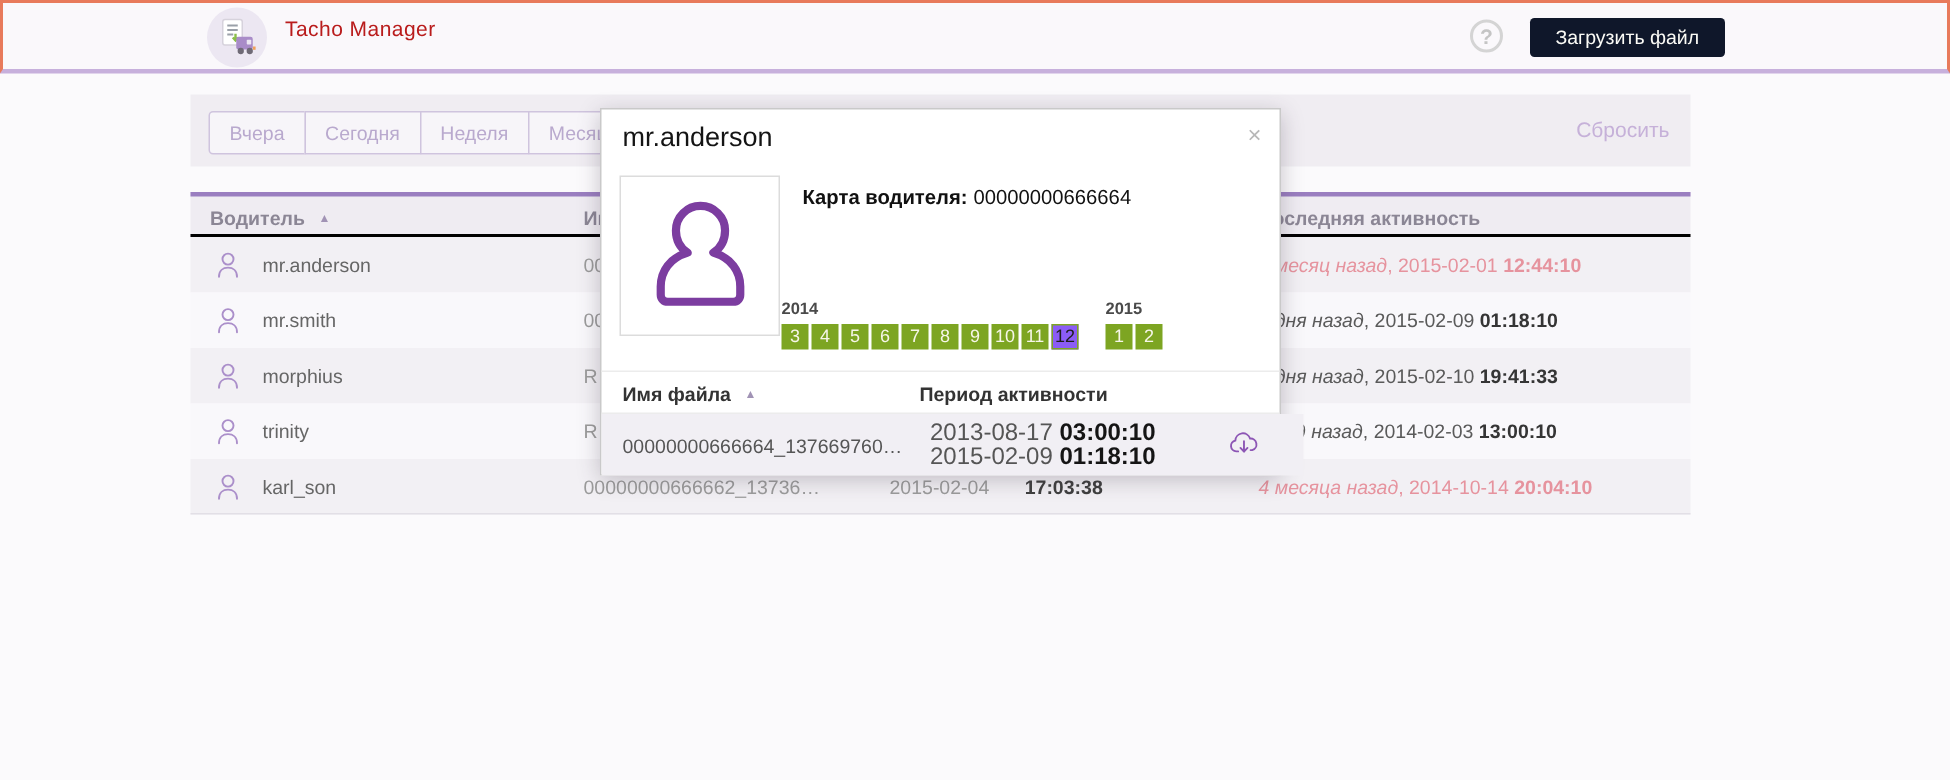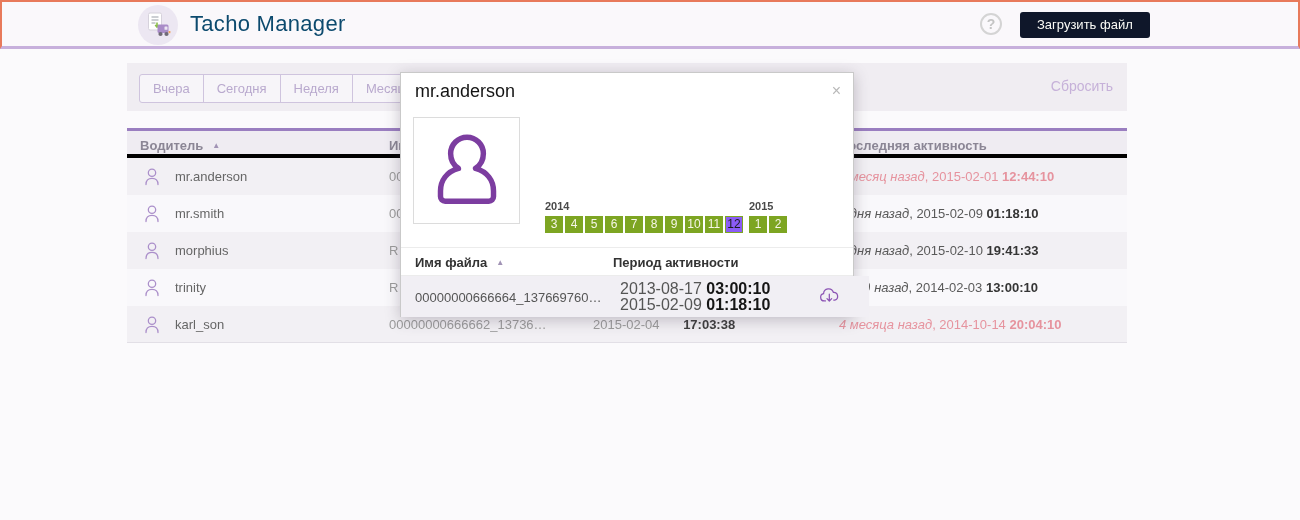--- a/index.html
+++ b/index.html
@@ -19,21 +19,21 @@
     border:2px solid #e87a5b;
     border-bottom:3px solid #c7b0dc;
   }
   .logo-circle {
     position:absolute; left:136px; top:3px; width:40px; height:40px;
     border-radius:50%; background:#ece7f2;
     display:flex; align-items:center; justify-content:center;
   }
   .app-title {
     position:absolute; left:188px; top:9px;
-    font-size:22px; color:#0c4a6e; letter-spacing:0.3px;
+    font-size:14px; color:#b91c1c; letter-spacing:0.3px;
   }
   .help-circle {
     position:absolute; left:978px; top:11px; width:22px; height:22px;
     border:2px solid #d4d4d4; border-radius:50%;
     color:#c4c4c4; font-size:14px; font-weight:bold;
     display:flex; align-items:center; justify-content:center;
     cursor:pointer;
   }
   .upload-btn {
     position:absolute; left:1018px; top:10px; height:26px;
@@ -57,21 +57,21 @@
   .filter-btn:last-child  { border-radius:0 3px 3px 0; }
   .reset-link {
     position:absolute; right:14px; top:15px;
     color:#c6b1d9; font-size:14px; cursor:pointer; text-decoration:none;
   }
 
   
   .drv-table { position:absolute; left:127px; top:128px; width:1000px; }
   .drv-thead {
     position:relative; height:30px; background:#efecf2;
-    border-top:3px solid #9a7ec0; border-bottom:4px solid #000000;
+    border-top:3px solid #9a7ec0; border-bottom:2px solid #000000;
     font-size:13px; font-weight:bold; color:#8b8695;
   }
   .th { position:absolute; top:7px; cursor:pointer; }
   .th-driver { left:13px; }
   .th-file { left:262px; }
   .th-activity { left:712px; }
   .sort-up { font-size:8px; color:#a193b5; margin-left:9px; vertical-align:2px; }
   .drv-row { position:relative; height:37px; font-size:13px; cursor:pointer; }
   .drv-row.odd  { background:#f2f0f4; }
   .drv-row.even { background:#f9f8fb; }
@@ -106,21 +106,21 @@
   .avatar-box {
     position:absolute; left:12px; top:44px; width:107px; height:107px;
     border:1px solid #dcdcdc; background:#fff;
     display:flex; align-items:flex-end; justify-content:center;
   }
   .card-line {
     position:absolute; left:134px; top:51px;
     font-size:13.5px; color:#111;
   }
   .card-line b { margin-right:4px; }
-  .cal { position:absolute; left:144px; top:127px; display:flex; }
+  .cal { position:absolute; left:120px; top:127px; display:flex;gap:12px; }
   .cal-group + .cal-group { margin-left:4px; }
   .cal-year { font-size:11px; font-weight:bold; color:#4a4a4a; margin-bottom:4px; }
   .badges { font-size:0; white-space:nowrap; }
   .badge {
     display:inline-block; width:18px; height:17px; line-height:17px;
     margin-right:2px; text-align:center; font-size:12px;
   }
   .badge.on  { background:#7da522; color:#f6f6e8; }
   .badge.off { background:#8b5cf6; color:#1d1d1d; border:1px solid #7da522; line-height:15px; }
 
@@ -236,20 +236,23 @@
 <div class="modal">
   <div class="modal-title">mr.anderson</div>
   <div class="modal-close">×</div>
 
   <div class="avatar-box">
     <svg width="78" height="92" viewBox="0 0 100 118">
       <path d="M50 8 a21 21 0 0 1 21 21 c0 9-4.5 15.5-10 19 c15 4.5 23 15.5 23 29 l0 7 c0 3.5-2.5 6-6 6 l-56 0 c-3.5 0-6-2.5-6-6 l0-7 c0-13.5 8-24.5 23-29 c-5.5-3.5-10-10-10-19 a21 21 0 0 1 21-21 z" fill="none" stroke="#7c3da0" stroke-width="7" stroke-linejoin="round"></path>
     </svg>
   </div>
 
+  <div class="card-line">
+    <b>Карта водителя:</b><span>00000000666664</span>
+  </div>
 
   <div class="cal">
     <div class="cal-group">
       <div class="cal-year">2014</div>
       <div class="badges">
         <span class="badge on">3</span><span class="badge on">4</span><span class="badge on">5</span><span class="badge on">6</span><span class="badge on">7</span><span class="badge on">8</span><span class="badge on">9</span><span class="badge on">10</span><span class="badge on">11</span><span class="badge off">12</span>
       </div>
     </div>
     <div class="cal-group">
       <div class="cal-year">2015</div>

